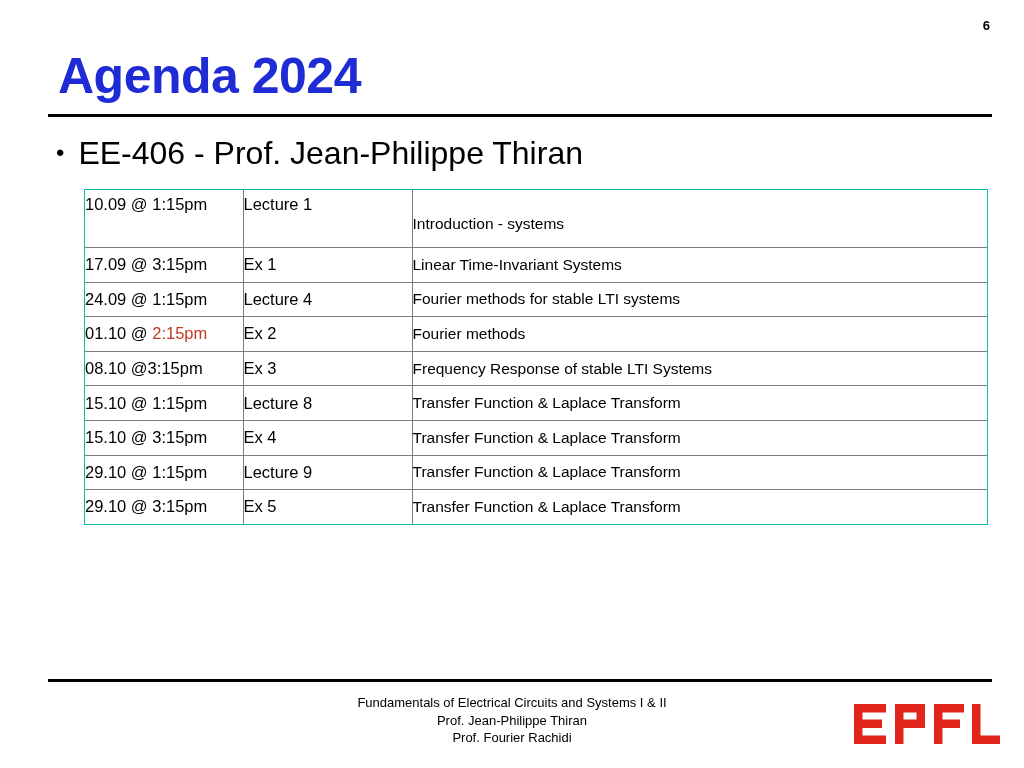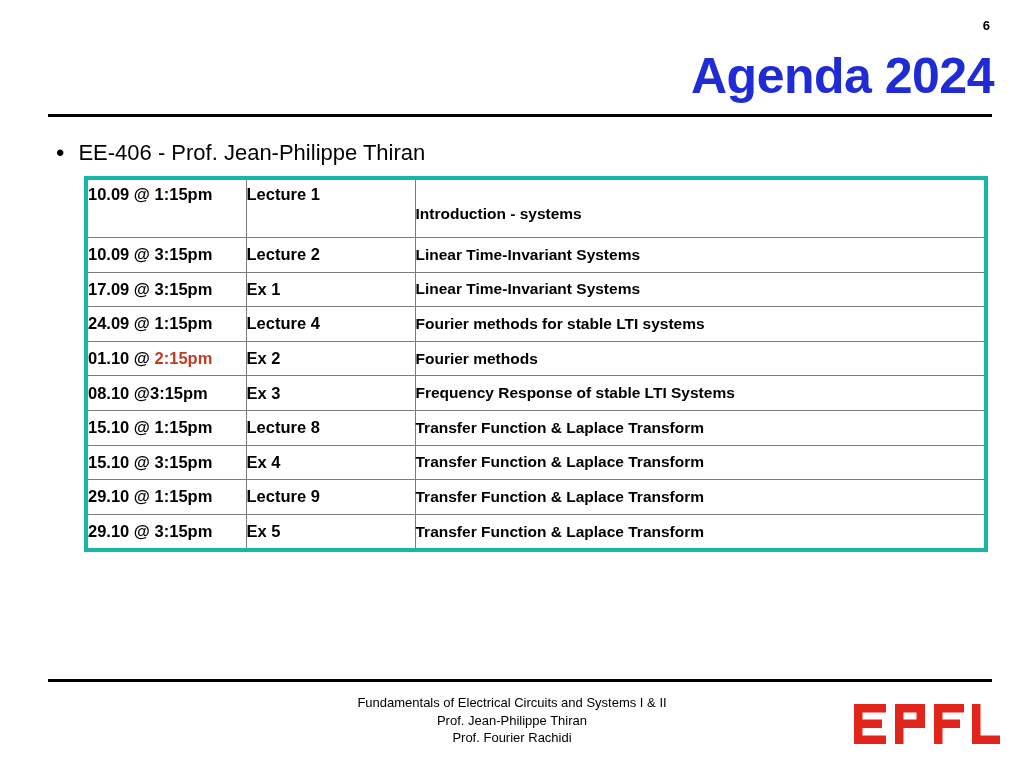--- a/index.html
+++ b/index.html
@@ -33,21 +33,20 @@
     color: #000;
     line-height: 1;
   }
 
   
   .title-block {
     position: absolute;
     top: 50px;
     left: 58px;
     width: 936px;
-    text-align: right;
   }
   .slide-title {
     font-size: 50px;
     font-weight: bold;
     color: #1f2bd4;
     letter-spacing: -0.5px;
     line-height: 1.06;
     margin: 0;
     white-space: nowrap;
   }
@@ -68,36 +67,35 @@
     display: flex;
     align-items: flex-start;
     gap: 14px;
   }
   .bullet-dot {
     font-size: 24px;
     line-height: 30px;
     color: #000;
   }
   .bullet-text {
-    font-size: 22px;
+    font-size: 32px;
     line-height: 30px;
     color: #000;
     white-space: nowrap;
   }
 
   
   .agenda-table-wrap {
     position: absolute;
-    top: 176px;
+    top: 189px;
     left: 84px;
     width: 904px;
-    border: 4px solid #14b8a6;
+    border: 1px solid #14b8a6;
     box-sizing: border-box;
     background: #fff;
-    font-weight: bold;
   }
   table.agenda {
     border-collapse: collapse;
     width: 100%;
     table-layout: fixed;
   }
   table.agenda col.c1 { width: 158px; }
   table.agenda col.c2 { width: 169px; }
   table.agenda col.c3 { width: auto; }
 
@@ -198,25 +196,20 @@
           <col class="c2">
           <col class="c3">
       </colgroup>
       <tbody id="agenda-body">
           <tr class="first-row">
             <td class="cell-date"><span>10.09 @ 1:15pm</span></td>
             <td class="cell-kind">Lecture 1</td>
             <td class="cell-topic">Introduction - systems</td>
           </tr>
           <tr>
-            <td class="cell-date"><span>10.09 @ 3:15pm</span></td>
-            <td class="cell-kind">Lecture 2</td>
-            <td class="cell-topic">Linear Time-Invariant Systems</td>
-          </tr>
-          <tr>
             <td class="cell-date"><span>17.09 @ 3:15pm</span></td>
             <td class="cell-kind">Ex 1</td>
             <td class="cell-topic">Linear Time-Invariant Systems</td>
           </tr>
           <tr>
             <td class="cell-date"><span>24.09 @ 1:15pm</span></td>
             <td class="cell-kind">Lecture 4</td>
             <td class="cell-topic">Fourier methods for stable LTI systems</td>
           </tr>
           <tr>

